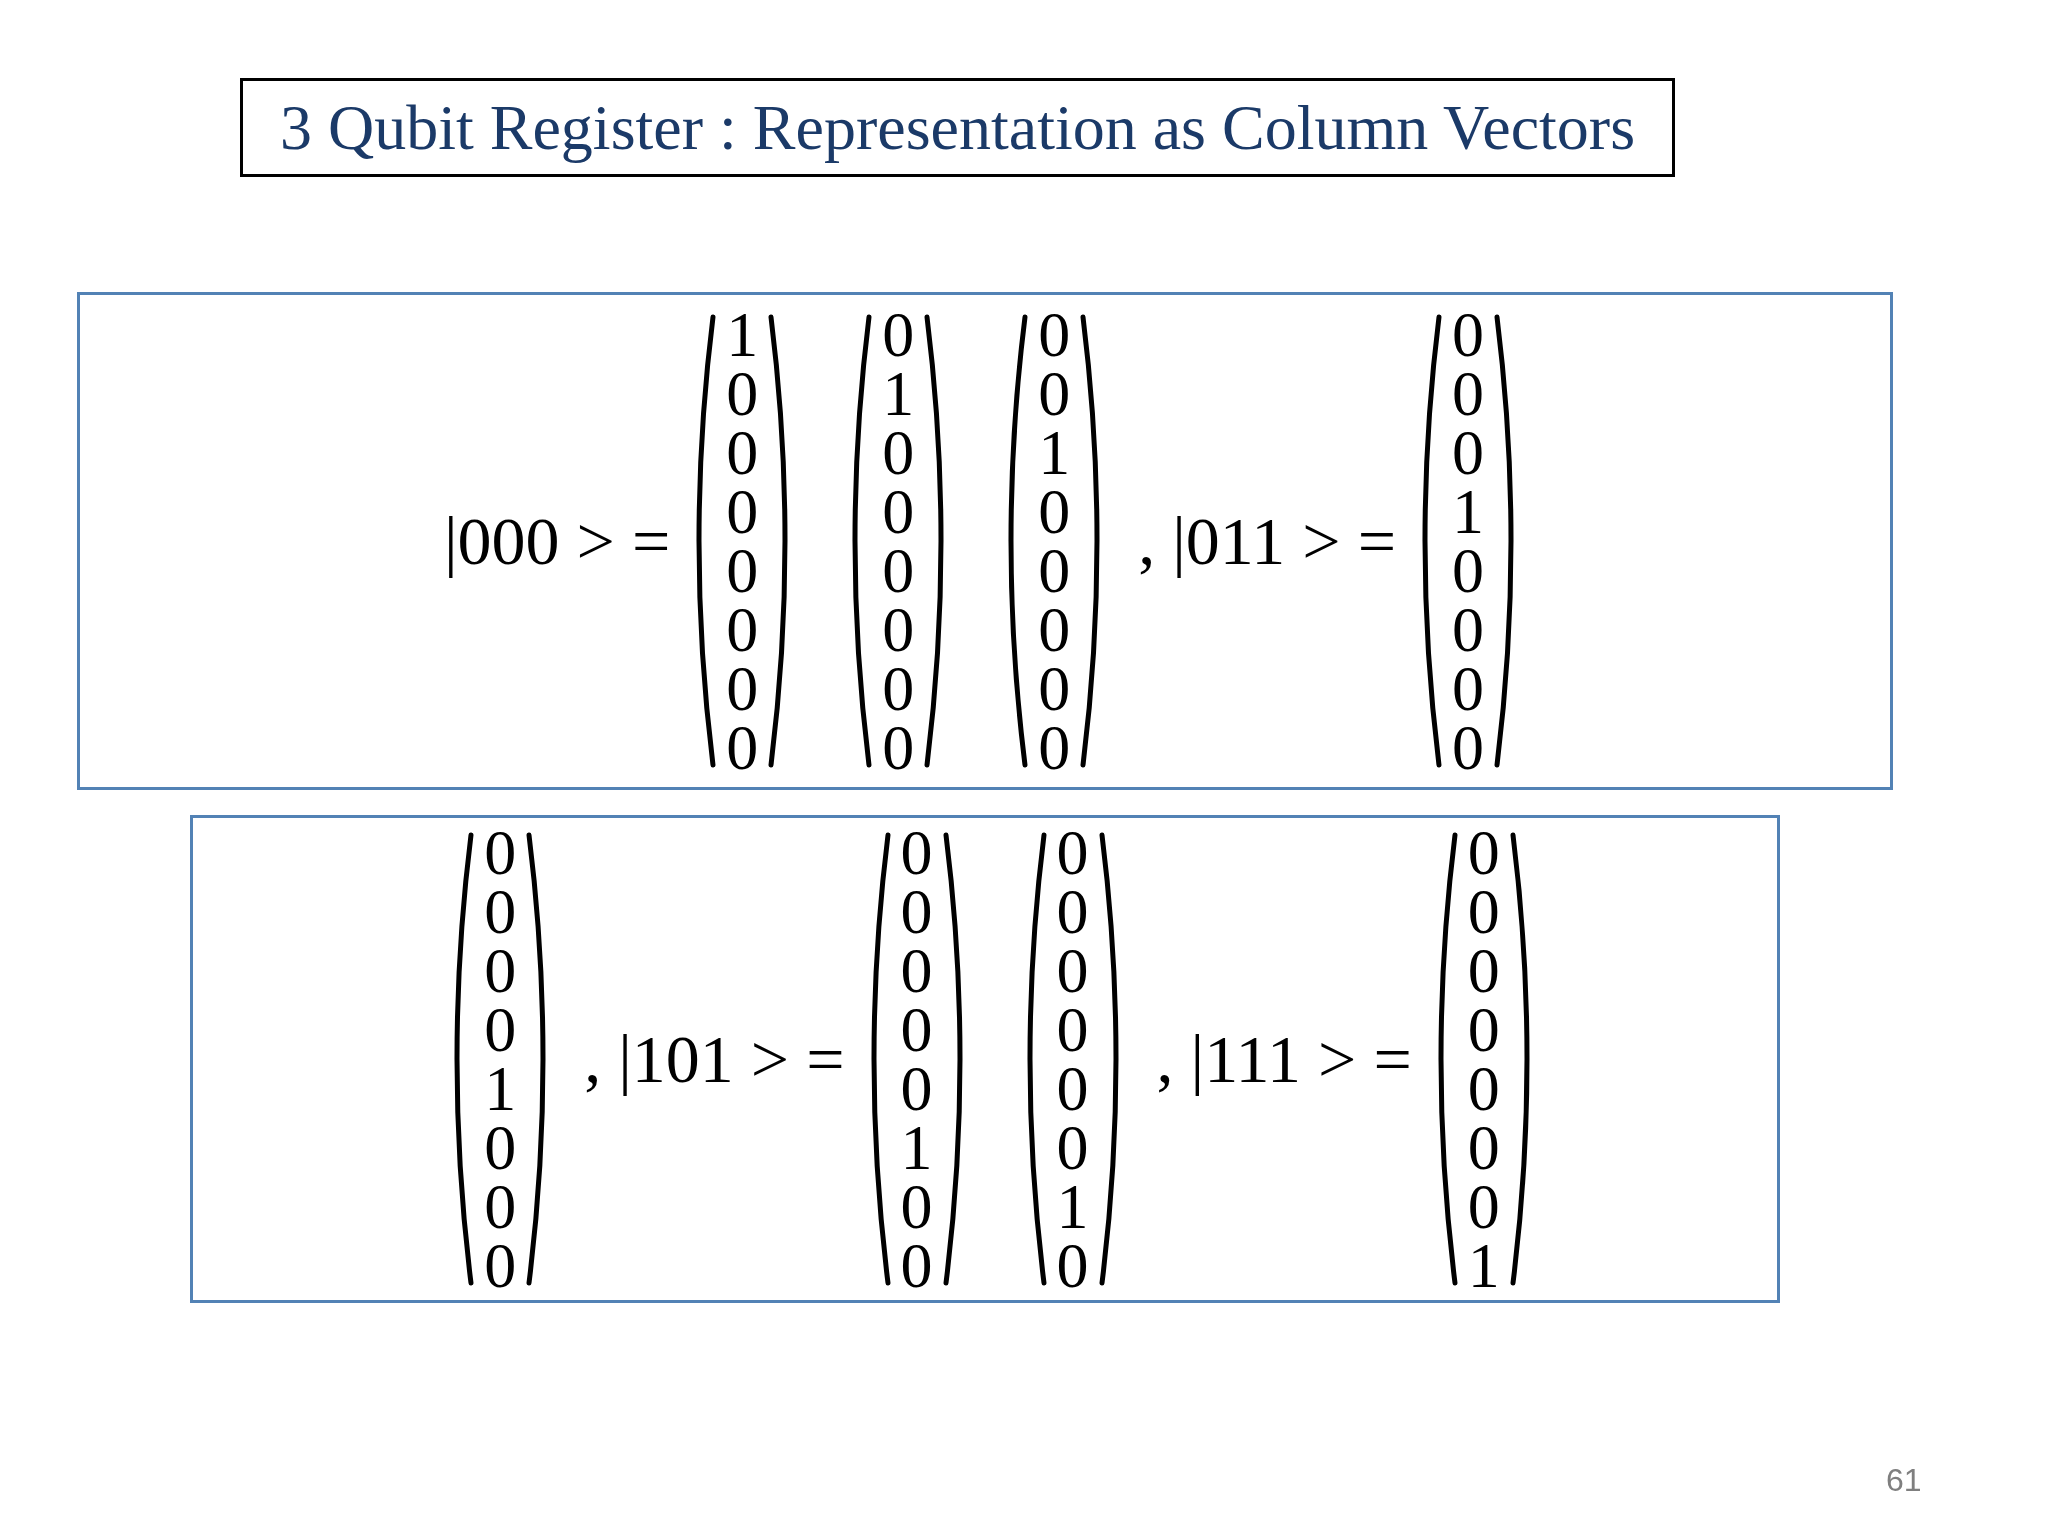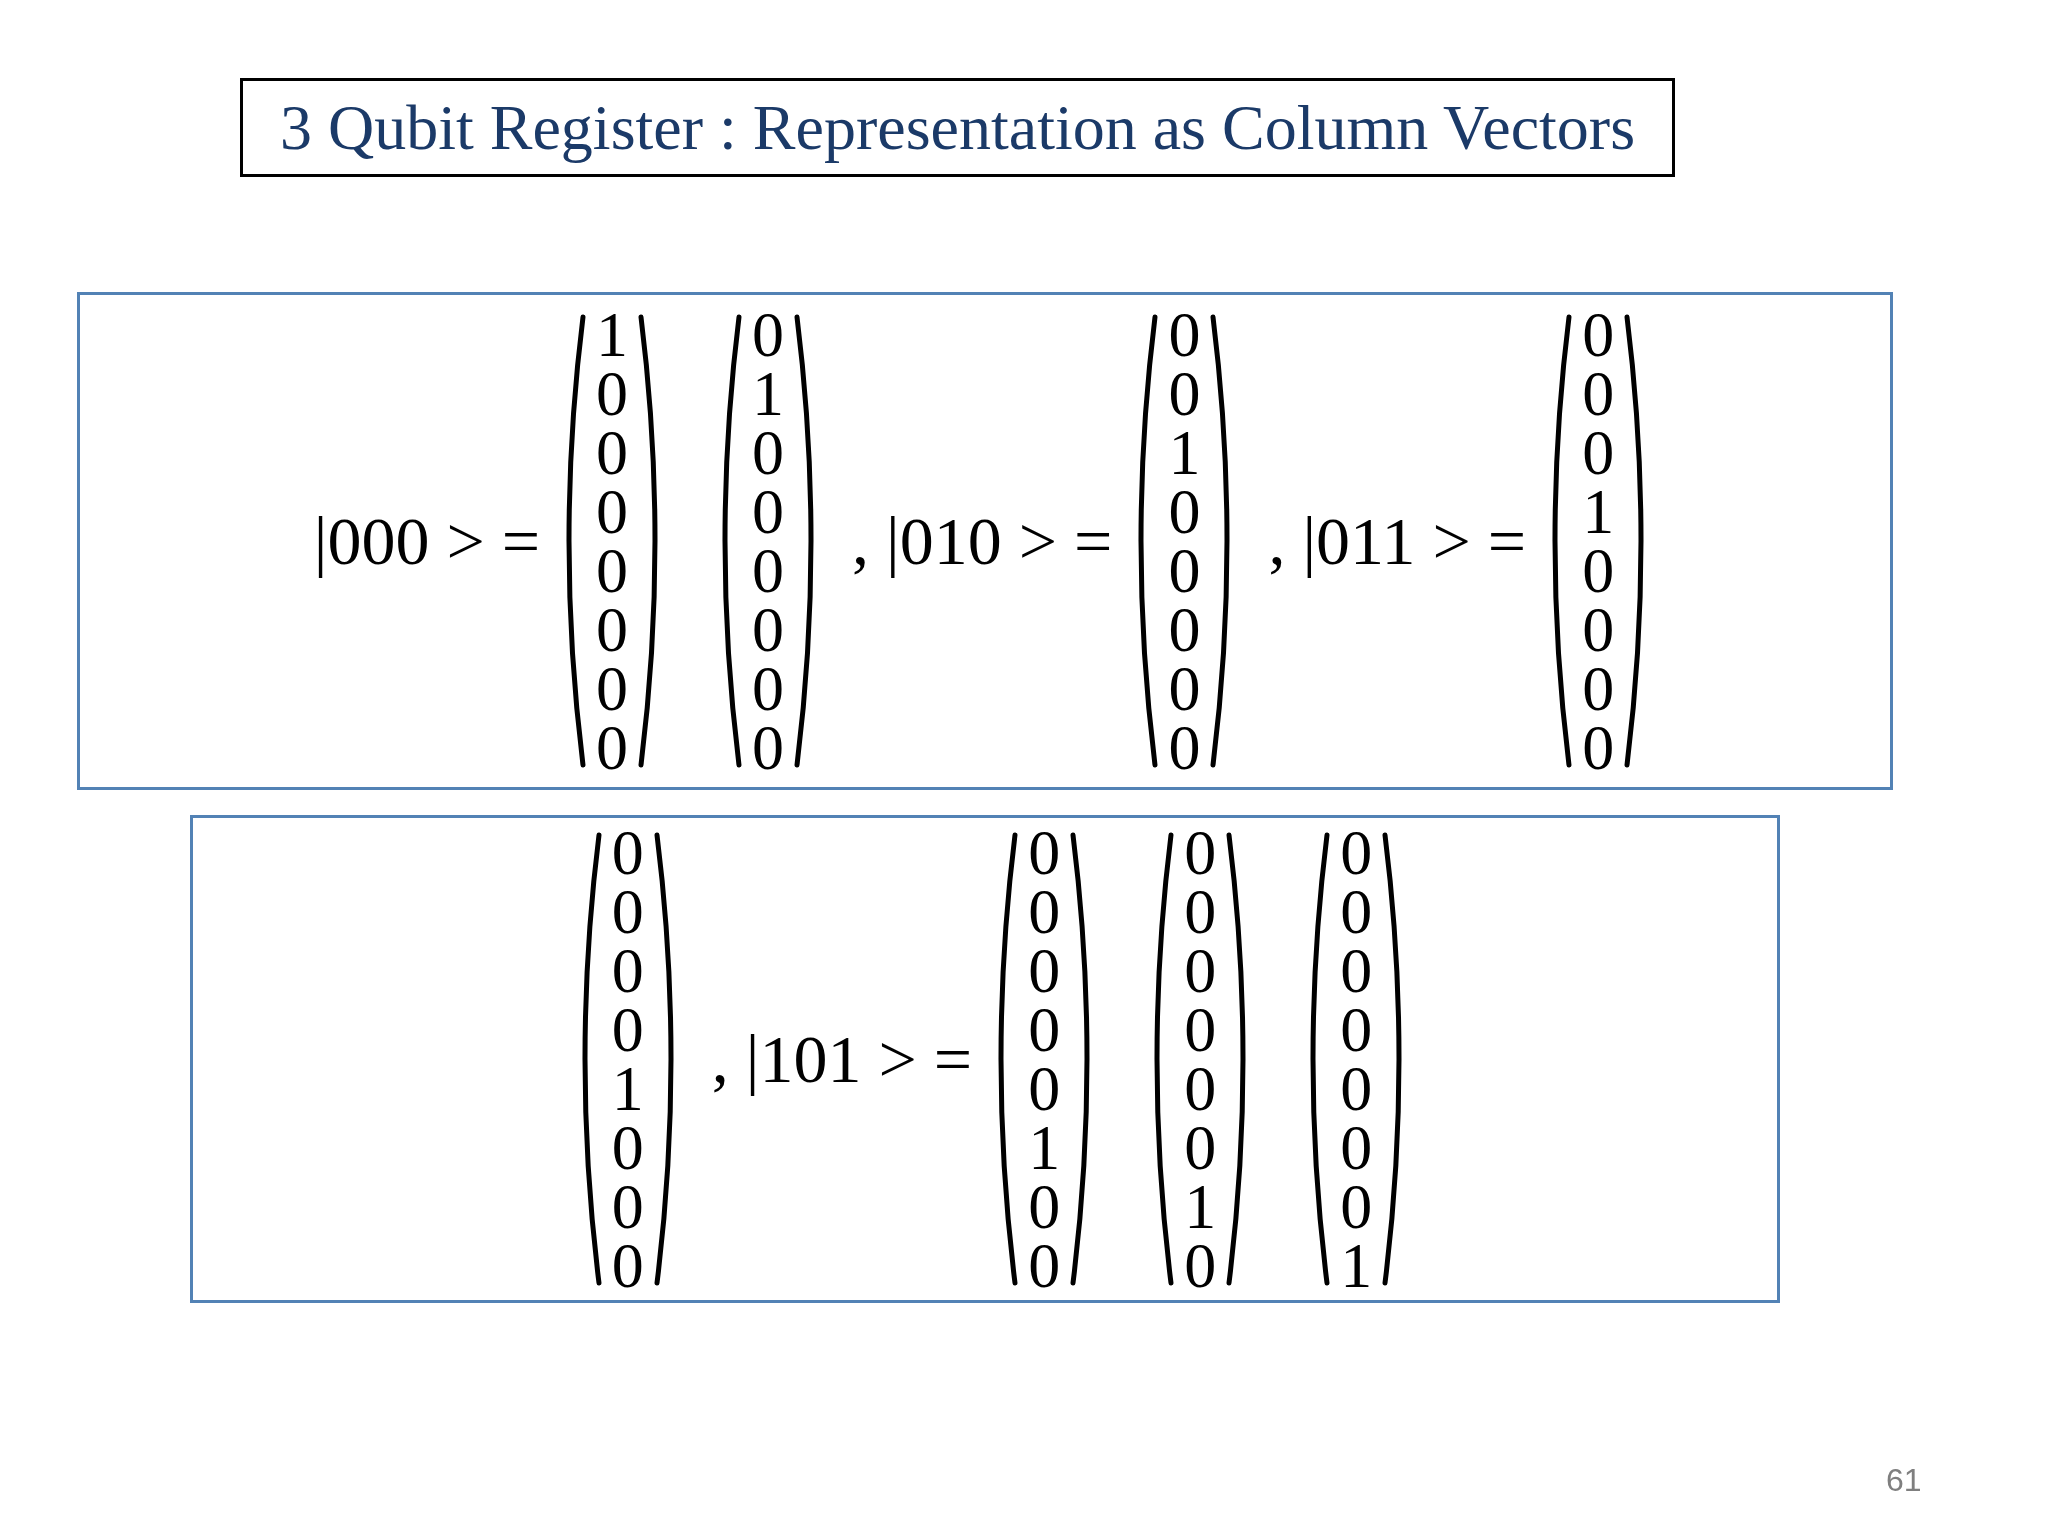--- a/index.html
+++ b/index.html
@@ -89,21 +89,20 @@
           <span class="d">0</span>
           <span class="d">0</span>
         </span>
         <svg class="par" width="34" height="460" viewBox="0 0 34 460">
             <path d="M5 6 Q33 230 5 454" fill="none" stroke="#000000" stroke-width="5" stroke-linecap="round"></path>
           </svg>
       </span>
     </div>
 
     <div class="eq">
-      <span class="lbl">, |010 &gt; =</span>
       <span class="vec">
         <svg class="par" width="34" height="460" viewBox="0 0 34 460">
             <path d="M29 6 Q1 230 29 454" fill="none" stroke="#000000" stroke-width="5" stroke-linecap="round"></path>
           </svg>
         <span class="col">
           <span class="d">0</span>
           <span class="d">0</span>
           <span class="d">1</span>
           <span class="d">0</span>
           <span class="d">0</span>
@@ -201,20 +200,21 @@
           <span class="d">1</span>
           <span class="d">0</span>
         </span>
         <svg class="par" width="34" height="460" viewBox="0 0 34 460">
             <path d="M5 6 Q33 230 5 454" fill="none" stroke="#000000" stroke-width="5" stroke-linecap="round"></path>
           </svg>
       </span>
     </div>
 
     <div class="eq">
+      <span class="lbl">, |111 &gt; =</span>
       <span class="vec">
         <svg class="par" width="34" height="460" viewBox="0 0 34 460">
             <path d="M29 6 Q1 230 29 454" fill="none" stroke="#000000" stroke-width="5" stroke-linecap="round"></path>
           </svg>
         <span class="col">
           <span class="d">0</span>
           <span class="d">0</span>
           <span class="d">0</span>
           <span class="d">0</span>
           <span class="d">0</span>

